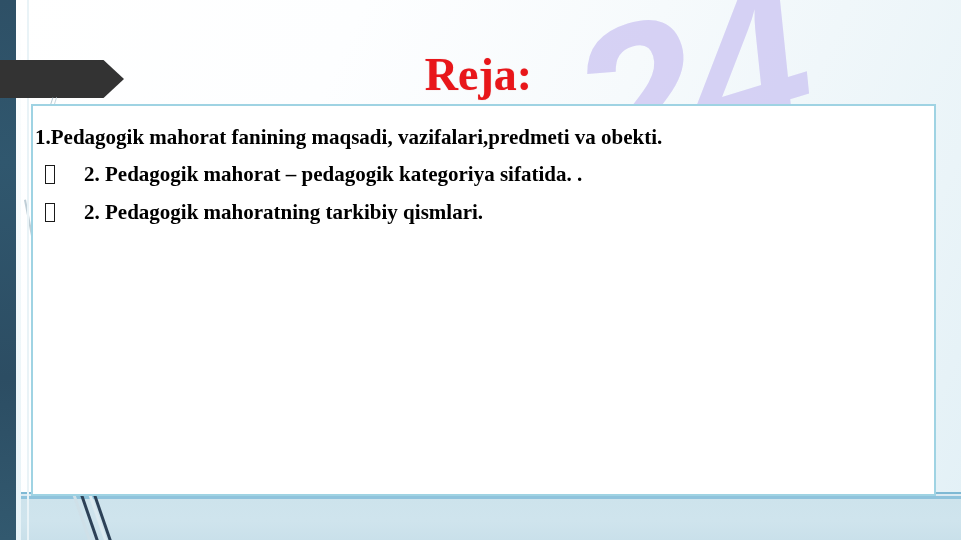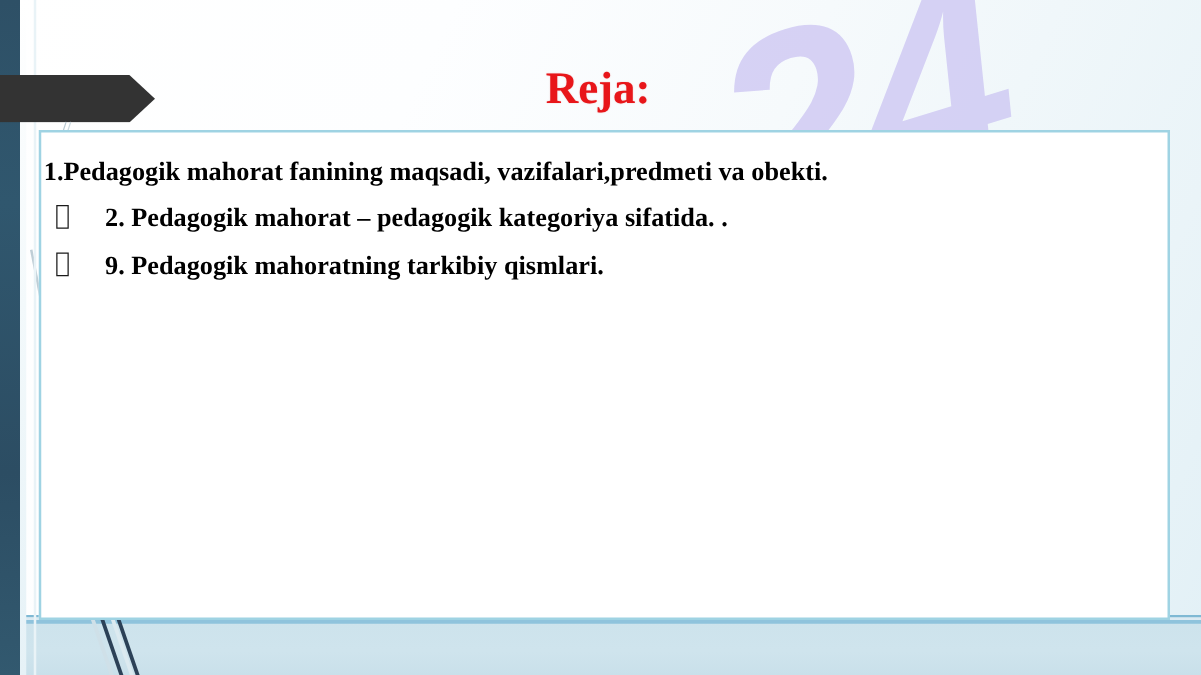--- a/index.html
+++ b/index.html
@@ -178,21 +178,21 @@
   }
 
   
   .slide-title {
     position: absolute;
     left: 0;
     right: 4px;
     top: 52px;
     text-align: center;
     color: #e8161a;
-    font-size: 36px;
+    font-size: 46px;
     font-weight: bold;
     line-height: 1;
     font-family: "Liberation Serif", "DejaVu Serif", serif;
     text-shadow: 0 0 1px rgba(200,0,0,.35);
     letter-spacing: 0px;
   }
 
   
   .body-list {
     position: absolute;
@@ -286,19 +286,19 @@
       <div class="bullet-cell">
         <span class="tofu"></span>
       </div>
       <div class="line-text">2. Pedagogik mahorat – pedagogik kategoriya sifatida. .</div>
     </div>
 
     <div class="line line-3">
       <div class="bullet-cell">
         <span class="tofu"></span>
       </div>
-      <div class="line-text"> 9. Pedagogik mahoratning tarkibiy qismlari.</div>
+      <div class="line-text"> 2. Pedagogik mahoratning tarkibiy qismlari.</div>
     </div>
 
 
   </div>
 
 </div>
 
 </body></html>

